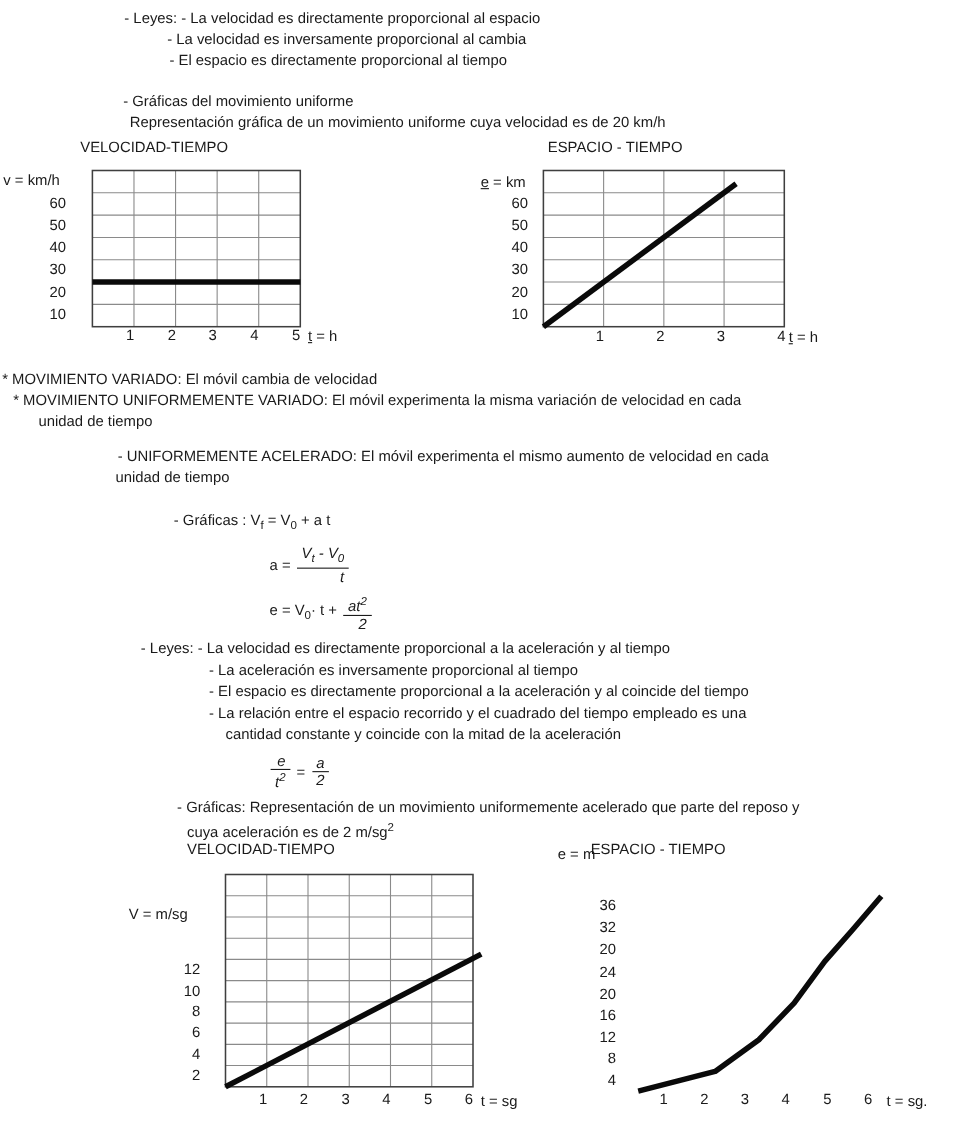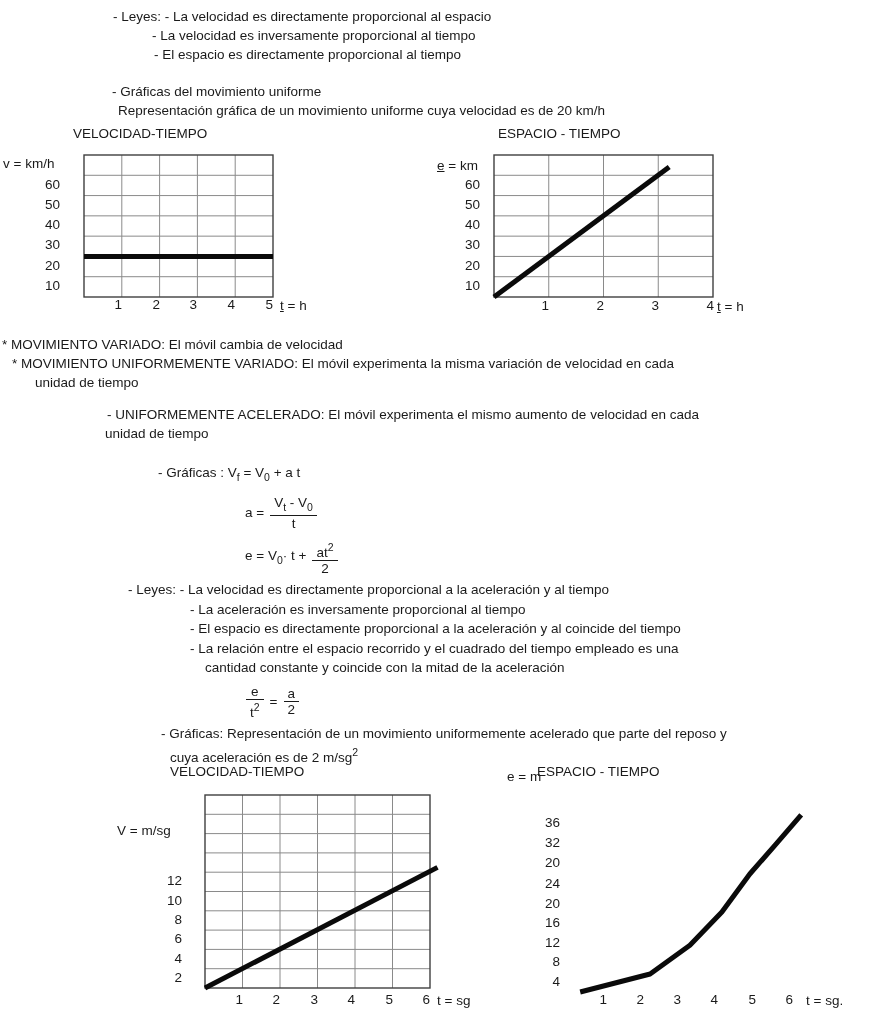--- a/index.html
+++ b/index.html
@@ -1,21 +1,21 @@
 <!DOCTYPE html>
 <html><head>
 <meta charset="utf-8">
 <style>
   html,body{margin:0;padding:0;background:#ffffff;}
   .page{position:relative;width:872px;height:1023px;background:#ffffff;
         font-family:"Liberation Sans",sans-serif;font-size:13.5px;color:#1a1a1a;overflow:hidden;}
   .t{position:absolute;white-space:nowrap;line-height:15px;}
   .tick{position:absolute;text-align:right;line-height:14px;white-space:nowrap;}
   .frac-row{position:absolute;display:flex;align-items:center;gap:6px;white-space:nowrap;line-height:15px;}
-  .frac{display:inline-block;text-align:center;line-height:15px;}
+  .frac{display:inline-block;text-align:right;line-height:15px;font-style:italic;}
   .frac .num{display:block;padding:0 4px;border-bottom:1.4px solid #1a1a1a;}
   .frac .den{display:block;padding:0 4px;}
   sub,sup{font-size:10.5px;}
   u{text-decoration:underline;}
   svg.canvas{position:absolute;left:0;top:0;}
 </style>
 </head>
 <body>
 
 <div class="page">
@@ -64,21 +64,21 @@
         <rect x="205" y="795" width="225" height="193" fill="none" stroke="#3f3f3f" stroke-width="1.4"></rect>
       </g>
     <polyline id="line-vt1" fill="none" points="84.0,256.4 273.0,256.4" stroke="#0a0a0a" stroke-width="5" stroke-linejoin="round"></polyline>
     <polyline id="line-et1" fill="none" points="494.0,297.0 669.2,167.1" stroke="#0a0a0a" stroke-width="5" stroke-linejoin="round"></polyline>
     <polyline id="line-vt2" fill="none" points="205.0,988.0 437.5,867.4" stroke="#0a0a0a" stroke-width="5" stroke-linejoin="round"></polyline>
     <polyline id="line-et2" fill="none" points="580.2,992.0 650.1,974.0 689.9,945.2 721.9,911.9 749.8,874.0 775.1,845.2 801.2,814.8" stroke="#0a0a0a" stroke-width="5" stroke-linejoin="round"></polyline>
   </svg>
 
   <div>
     <div class="t" style="left:113px;top:9px">- Leyes: - La velocidad es directamente proporcional al espacio</div>
-    <div class="t" style="left:152px;top:28px">- La velocidad es inversamente proporcional al tiempo</div>
+    <div class="t" style="left:152px;top:28px">- La velocidad es inversamente proporcional al cambia</div>
     <div class="t" style="left:154px;top:47px">- El espacio es directamente proporcional al tiempo</div>
     <div class="t" style="left:112px;top:84px">- Gráficas del movimiento uniforme</div>
     <div class="t" style="left:118px;top:103px">Representación gráfica de un movimiento uniforme cuya velocidad es de 20 km/h</div>
   </div>
 
   <div>
     <div class="t" style="left:73px;top:126px">VELOCIDAD-TIEMPO</div>
     <div class="t" style="left:3px;top:156px">v = km/h</div>
     <div class="tick" style="left:20px;top:178px;width:40px">60</div>
     <div class="tick" style="left:20px;top:198px;width:40px">50</div>

